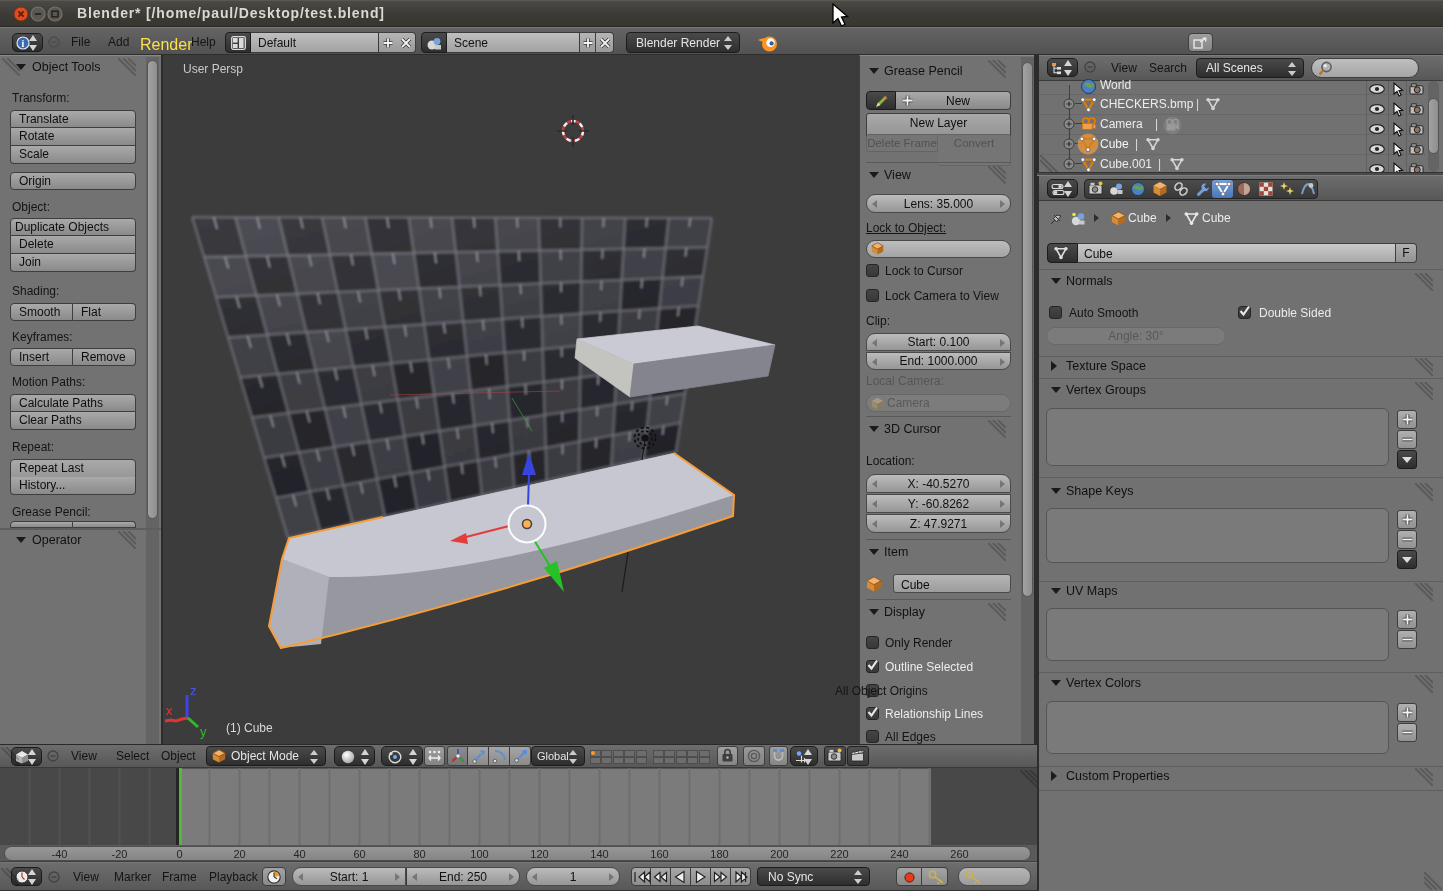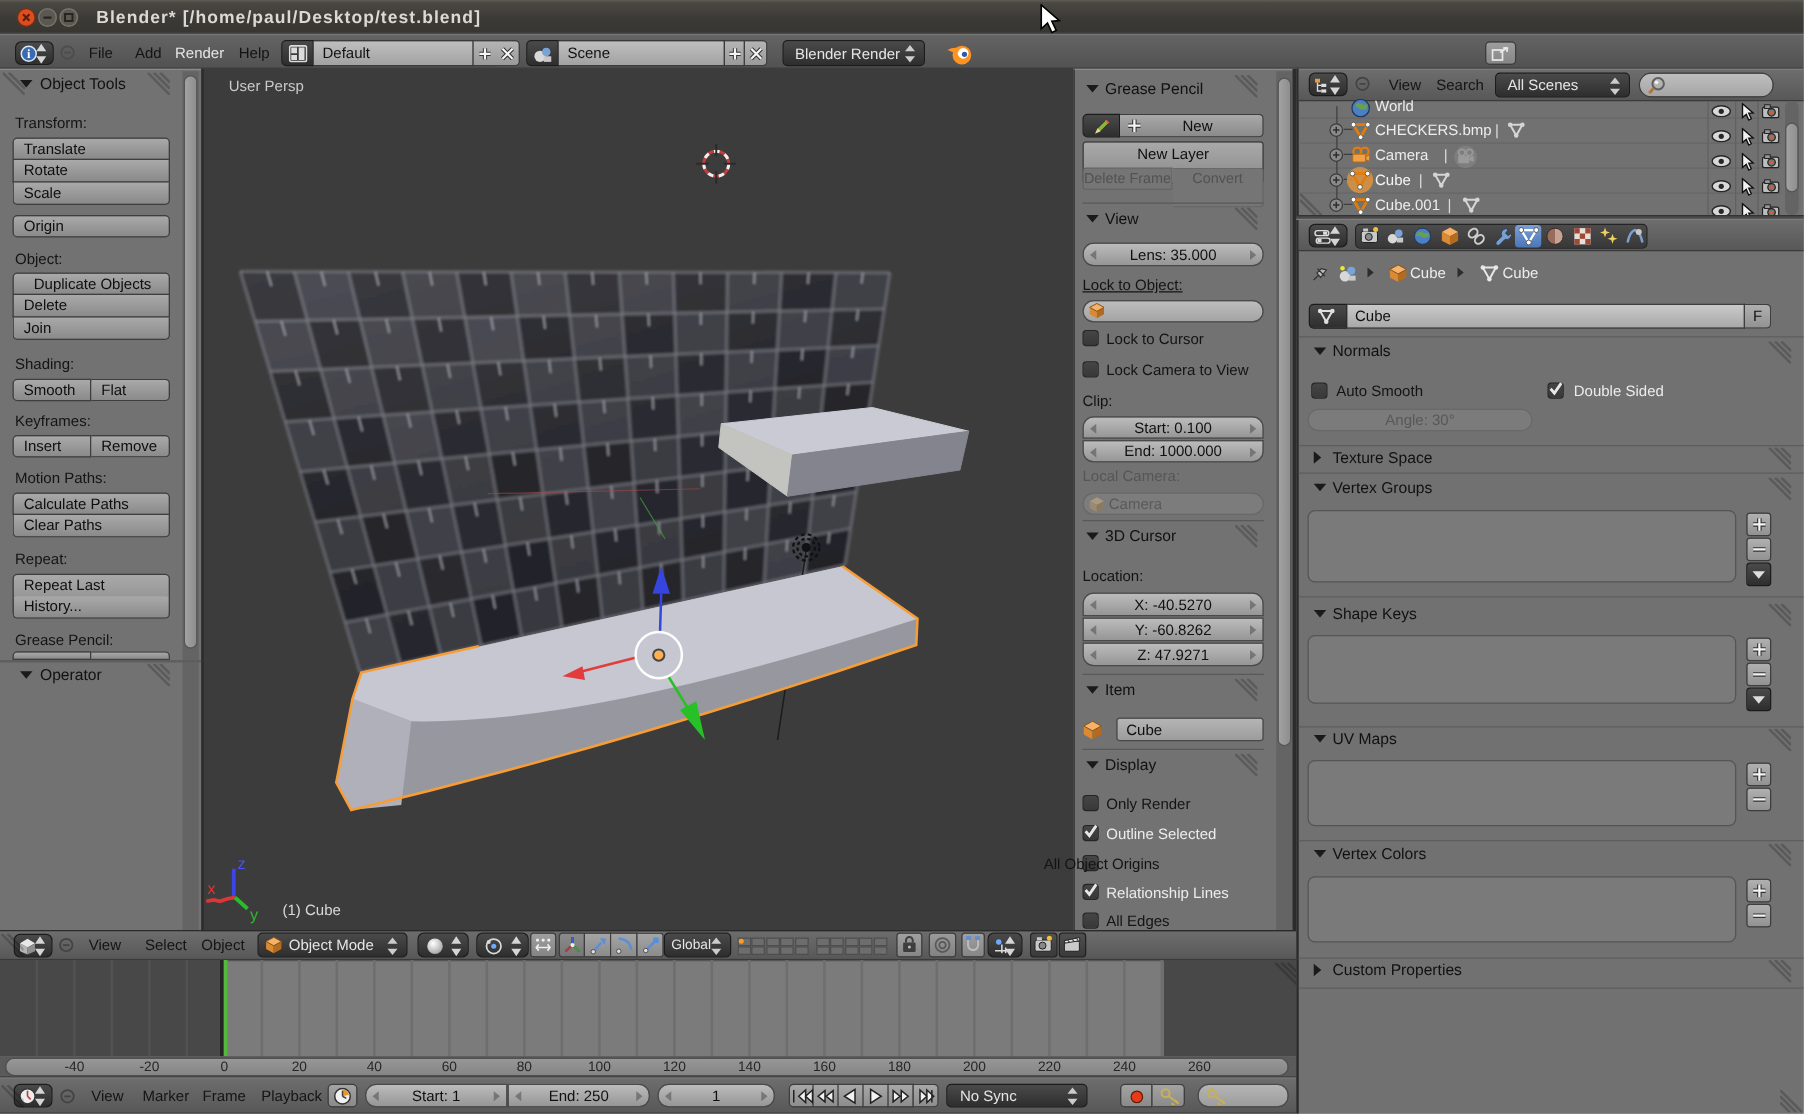--- a/index.html
+++ b/index.html
@@ -36,21 +36,21 @@
       </svg>
       <div class="pa" style="right:5px;top:1px;border-width:0 4px 6px 4px;border-color:transparent transparent #d5d5d5 transparent"></div>
       <div class="pa" style="right:5px;top:11px;border-width:6px 4px 0 4px;border-color:#d5d5d5 transparent transparent transparent"></div>
     </div>
     <svg style="position:absolute;left:48px;top:36px" width="12" height="12">
       <circle cx="6" cy="6" r="5" fill="none" stroke="#4c4c4c" stroke-width="1.4"></circle>
       <path d="M3.5 6 L8.5 6" stroke="#4c4c4c" stroke-width="1.4"></path>
     </svg>
     <div class="t" style="left:71px;top:36px;font-size:12px;color:#141414;font-weight:normal;">File</div>
     <div class="t" style="left:108px;top:36px;font-size:12px;color:#141414;font-weight:normal;">Add</div>
-    <div class="t" style="left:140px;top:36px;font-size:12px;color:#e5e5e5;font-weight:normal;">Render</div>
+    <div class="t" style="left:140px;top:36px;font-size:16px;color:#fde047;font-weight:normal;">Render</div>
     <div class="t" style="left:191px;top:36px;font-size:12px;color:#141414;font-weight:normal;">Help</div>
     <div class="ddk" style="left:225px;top:32px;width:26px;height:21px;border-radius:4px 0 0 4px">
       <svg style="position:absolute;left:5px;top:3px" width="15" height="14">
         <rect x="0.7" y="0.7" width="13.6" height="12.6" rx="1.5" fill="none" stroke="#dcdcdc" stroke-width="1.3"></rect>
         <rect x="2" y="2" width="4.6" height="4.6" fill="#dcdcdc"></rect>
         <rect x="8" y="2" width="4.6" height="10" fill="#dcdcdc"></rect>
         <rect x="2" y="8" width="4.6" height="4" fill="#dcdcdc"></rect>
       </svg>
     </div>
     <div class="" style="left:251px;top:32px;width:128px;height:21px;background:linear-gradient(#bfbfbf,#a2a2a2);border:1px solid #3a3a3a;border-left:none"><span style="font-size:12px;line-height:19px;padding-left:7px;color:#111">Default</span></div>
@@ -390,21 +390,21 @@
       <span style="font-size:12px;line-height:17px;display:block;text-align:left;padding-left:8px">Rotate</span>
     </div>
     <div class="btn" style="left:10px;top:146px;width:126px;height:18px;border-radius:0 0 4px 4px;border-top:none">
       <span style="font-size:12px;line-height:17px;display:block;text-align:left;padding-left:8px">Scale</span>
     </div>
     <div class="btn" style="left:10px;top:172px;width:126px;height:18px;border-radius:4px;">
       <span style="font-size:12px;line-height:17px;display:block;text-align:left;padding-left:8px">Origin</span>
     </div>
     <div class="t" style="left:12px;top:201px;font-size:12px;color:#141414;font-weight:normal;">Object:</div>
     <div class="btn" style="left:10px;top:218px;width:126px;height:18px;border-radius:4px 4px 0 0;">
-      <span style="font-size:12px;line-height:17px;display:block;text-align:left;padding-left:16px">Duplicate Objects</span>
+      <span style="font-size:12px;line-height:17px;display:block;text-align:left;padding-left:4px">Duplicate Objects</span>
     </div>
     <div class="btn" style="left:10px;top:236px;width:126px;height:18px;border-radius:0;border-top:none">
       <span style="font-size:12px;line-height:17px;display:block;text-align:left;padding-left:8px">Delete</span>
     </div>
     <div class="btn" style="left:10px;top:254px;width:126px;height:18px;border-radius:0 0 4px 4px;border-top:none">
       <span style="font-size:12px;line-height:17px;display:block;text-align:left;padding-left:8px">Join</span>
     </div>
     <div class="t" style="left:12px;top:285px;font-size:12px;color:#141414;font-weight:normal;">Shading:</div>
     <div class="btn" style="left:10px;top:303px;width:63px;height:18px;border-radius:4px 0 0 4px;">
       <span style="font-size:12px;line-height:17px;display:block;text-align:left;padding-left:8px">Smooth</span>

